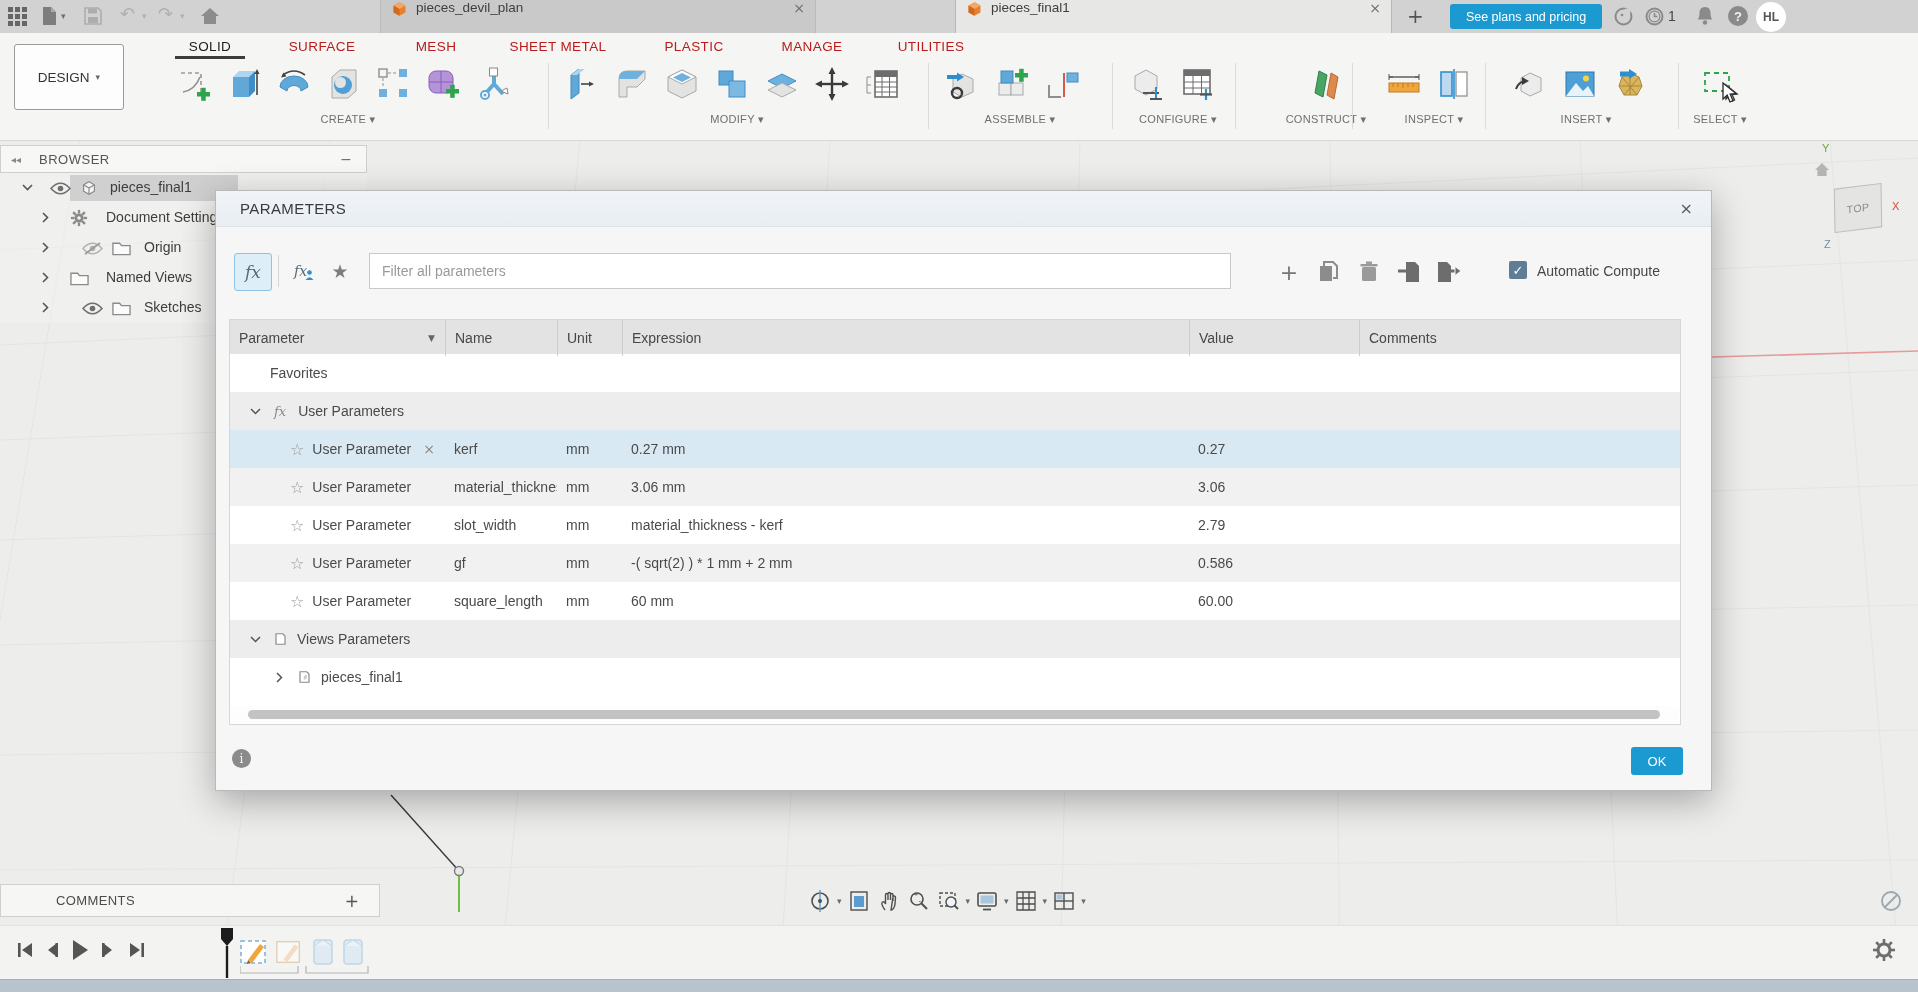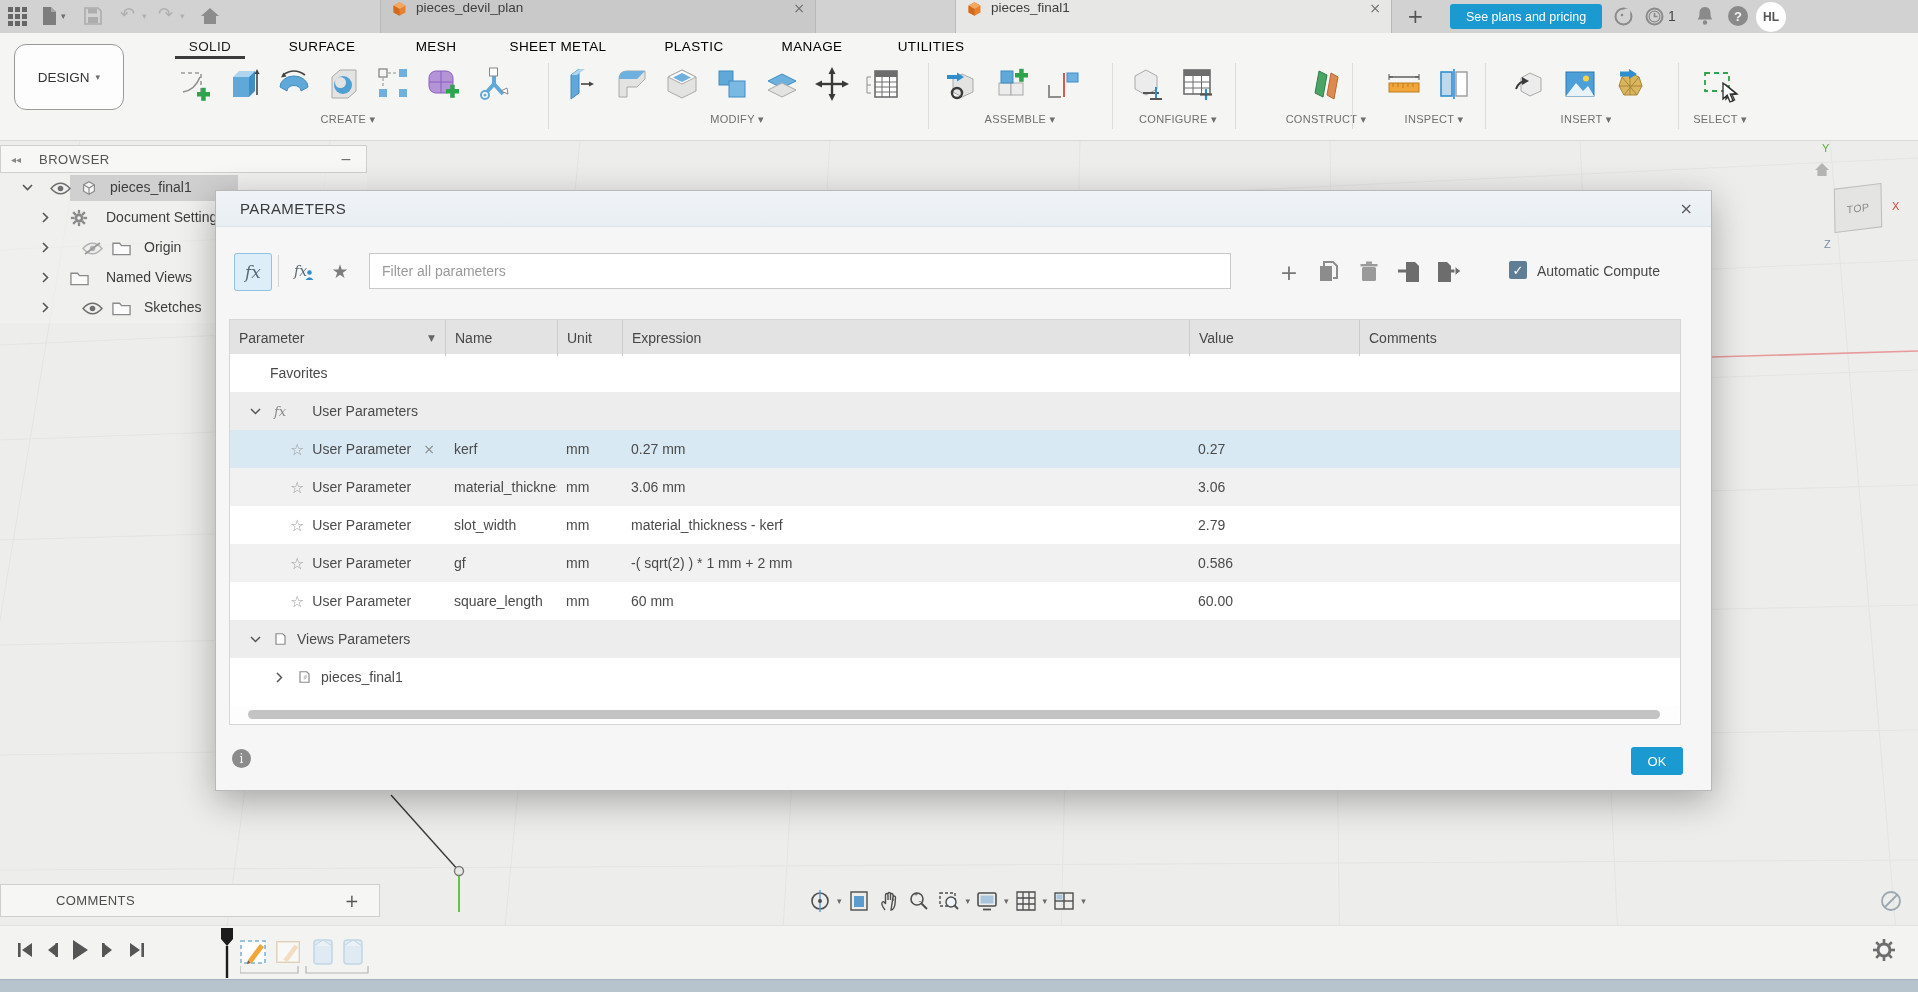--- a/index.html
+++ b/index.html
@@ -12,23 +12,23 @@
   .doc-tab{position:absolute;top:0;height:33px;display:flex;gap:8px;padding:0 10px;box-sizing:border-box;border-left:1px solid #b9b9b9;border-right:1px solid #b9b9b9}
   .tab-label{font-size:13.5px;color:#3f3f3f;white-space:nowrap}
   .tab-close{font-size:14px;color:#6e6e6e;cursor:default;margin-left:auto}
   .glyph{font-family:"DejaVu Sans",sans-serif}
   .plans-btn{position:absolute;left:1450px;top:4px;width:152px;height:25px;background:#1b9ad2;border-radius:3px;
              color:#fff;font-size:12.5px;display:flex;align-items:center;justify-content:center}
   .avatar{position:absolute;left:1756px;top:2px;width:30px;height:30px;border-radius:50%;background:#fff;
           display:flex;align-items:center;justify-content:center;font-size:12px;color:#555;font-weight:bold}
   
   .ribbon{position:absolute;left:0;top:33px;width:1918px;height:107px;background:#f5f5f4;border-bottom:1px solid #d8d8d8}
-  .rtab{position:absolute;top:6px;transform:translateX(-50%);font-size:13.5px;color:#000000;letter-spacing:.4px;white-space:nowrap}
+  .rtab{position:absolute;top:6px;transform:translateX(-50%);font-size:13.5px;color:#b91c1c;letter-spacing:.4px;white-space:nowrap}
   .rtab.active{color:#1c1c1c}
-  .design-btn{position:absolute;left:14px;top:11px;width:108px;height:64px;background:#fdfdfd;border:1px solid #9a9a9a;border-radius:12px;
+  .design-btn{position:absolute;left:14px;top:11px;width:108px;height:64px;background:#fdfdfd;border:1px solid #9a9a9a;border-radius:3px;
               display:flex;align-items:center;justify-content:center;gap:6px;font-size:13.5px;color:#333}
   .rgroup{position:absolute;top:26px;height:74px}
   .ricons{display:flex;gap:6px;height:50px;align-items:center}
   .ricon{width:44px;height:48px;display:flex;align-items:center;justify-content:center}
   .rlabel{margin-top:4px;text-align:center;font-size:11px;color:#6f6f6f;letter-spacing:.3px;white-space:nowrap}
   .rdivider{position:absolute;top:30px;width:1px;height:66px;background:#dcdcdc}
   
   .browser-header{position:absolute;left:0;top:145px;width:367px;height:28px;background:#f7f7f6;border:1px solid #cfcfcf;
                   box-sizing:border-box;display:flex;align-items:center;font-size:13px;color:#555}
   .btree{position:absolute;left:0;top:173px;width:367px;background:rgba(243,243,242,.55)}
@@ -651,21 +651,21 @@
         <div></div>
         <div></div>
     </div>
 
     <div class="tgrid trow" style="background:#ededed">
       <div class="pcell" style="padding-left:0">
         <svg class="chev" style="margin-left:20px" width="11" height="7" viewBox="0 0 11 7">
             <path d="M1 1 L5.5 5.5 L10 1" fill="none" stroke="#555" stroke-width="1.5"></path>
           </svg>
         <span class="fx-italic" style="font-size:13px;color:#8a8a8a;margin-left:13px">fx</span>
-        <span style="margin-left:26px">User Parameters</span>
+        <span style="margin-left:12px">User Parameters</span>
       </div>
       <div></div>
         <div></div>
         <div></div>
         <div></div>
         <div></div>
     </div>
 
     <div class="tgrid trow" style="background:#d9e9f3">
       <div class="pcell" style="padding-left:0">

